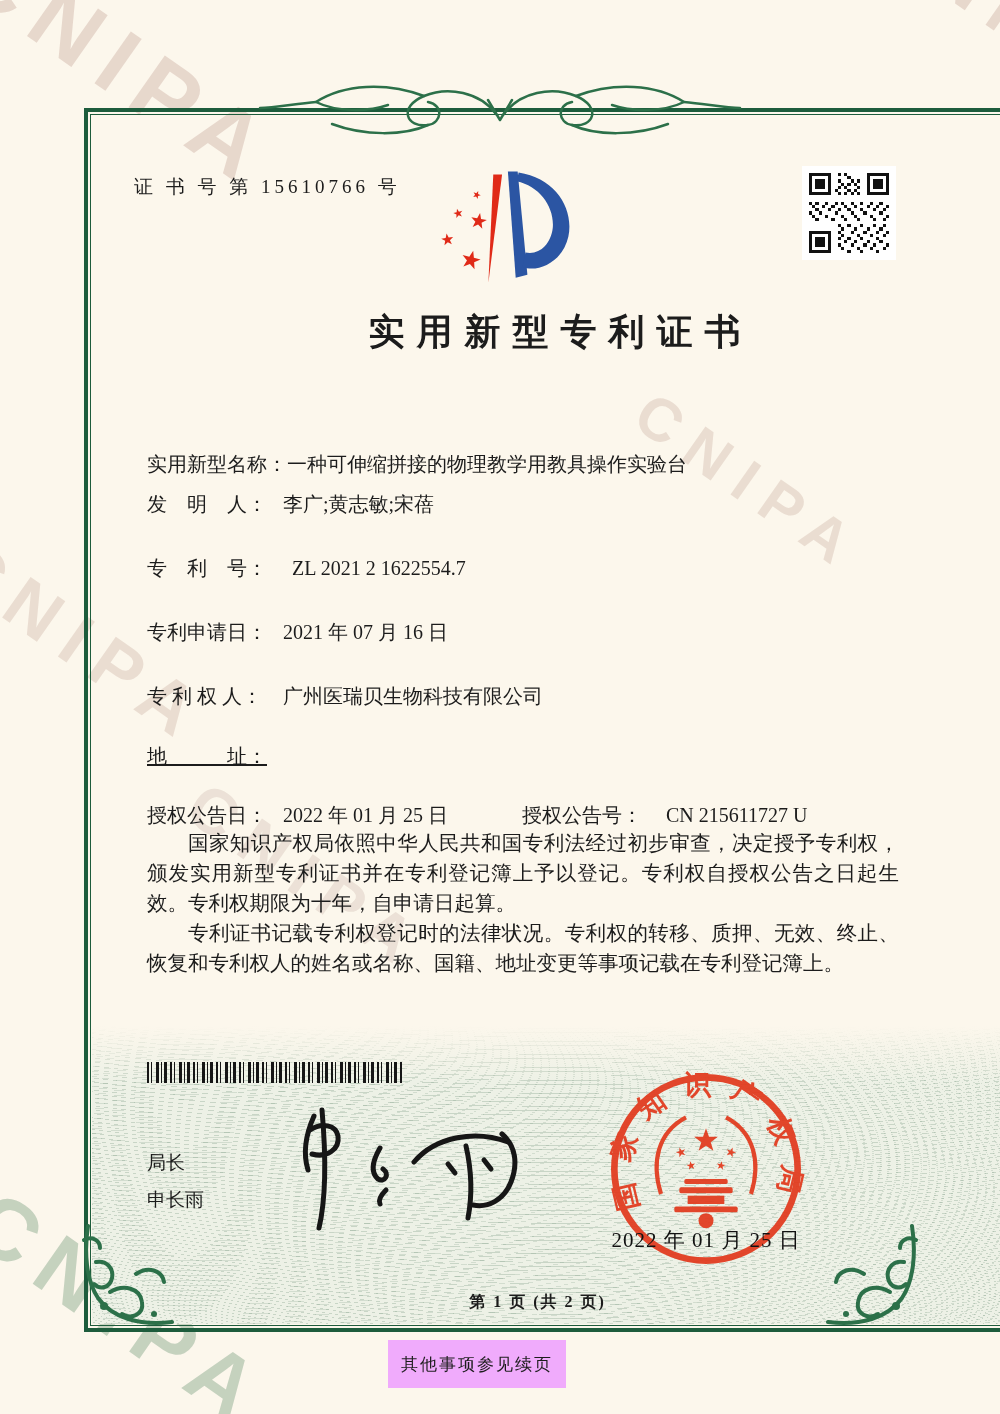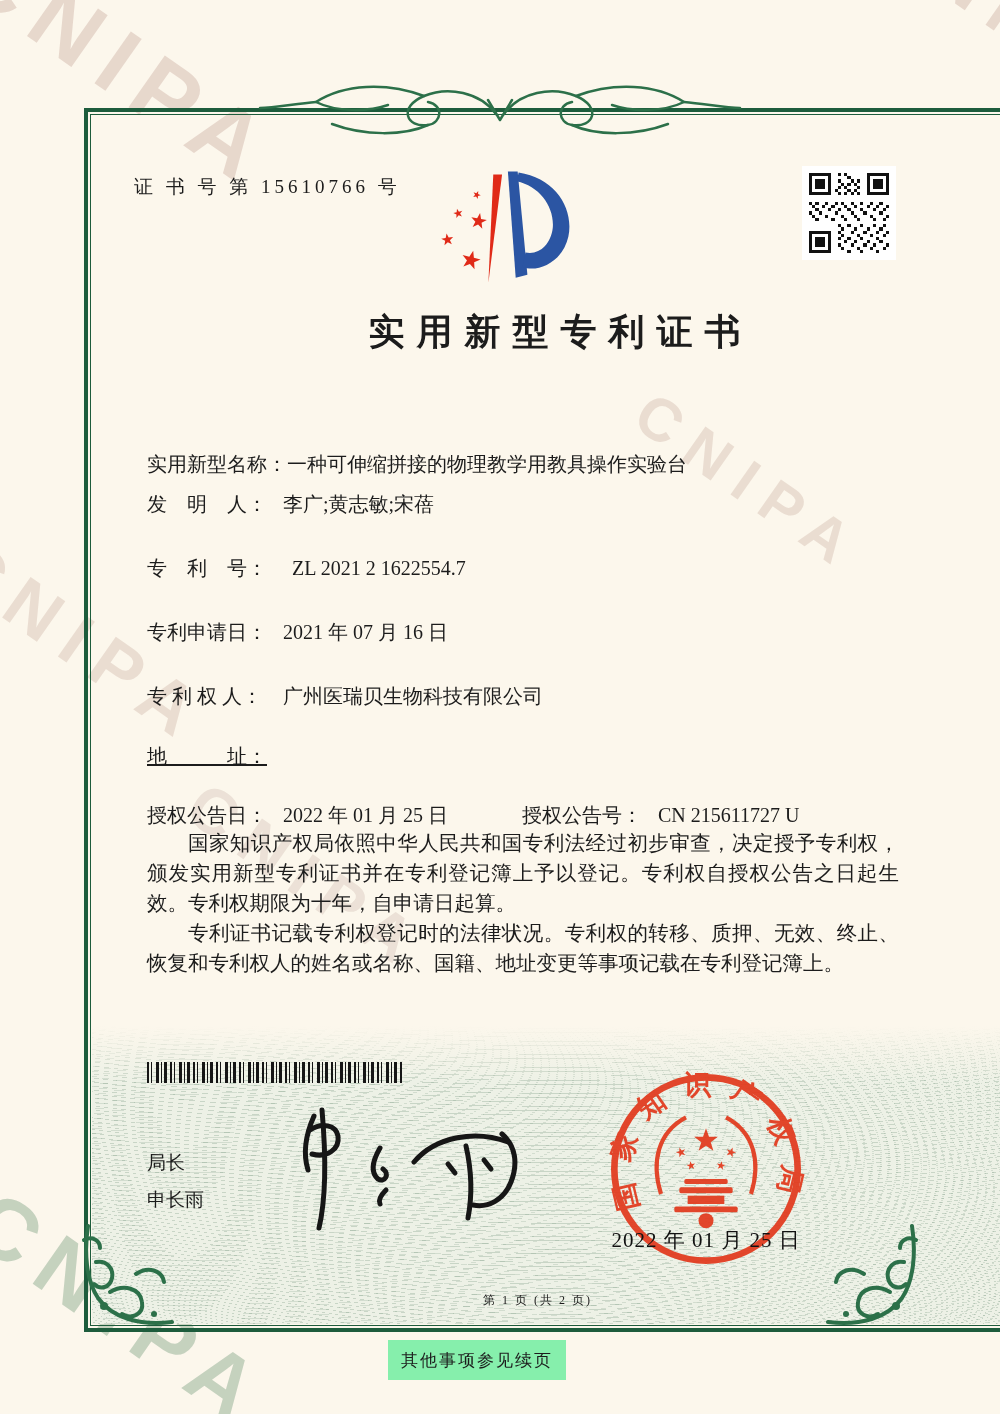--- a/index.html
+++ b/index.html
@@ -51,21 +51,21 @@
   .doc-title{
     position:absolute; left:0; right:0; top:196px; text-align:center;
     font-size:36px; font-weight:bold; letter-spacing:12px; z-index:2;
   }
   
   .field{position:absolute; left:59px; width:740px; display:flex; font-size:20px; line-height:30px; z-index:2;}
   .field .lbl{flex:0 0 136px; white-space:pre;}
   .field .val{flex:1;}
   .f-name{top:312px;margin-top:25px;} .f-inv{top:377px;} .f-pno{top:441px;gap:9px;} .f-fdate{top:505px;}
   .f-ptee{top:569px;} .f-addr{top:629px;text-decoration:underline;} .f-grant{top:688px;justify-content:space-between;}
-  .grant2{position:absolute; left:375px; top:0; display:flex; white-space:nowrap;}
+  .grant2{position:absolute; left:375px; top:0; display:flex; white-space:nowrap;gap:8px;}
   
   .body-text{
     position:absolute; left:59px; top:716px; width:752px; z-index:2;
     font-size:20.5px; line-height:30px; text-align:justify;
   }
   .body-text p{margin:0; text-indent:2em;}
   
   .barcode{
     position:absolute; left:59px; top:950px; width:256px; height:21px; z-index:2;
     background:repeating-linear-gradient(90deg,
@@ -75,29 +75,29 @@
       #161616 14px 15px, rgba(0,0,0,0) 15px 17px,
       #161616 17px 20px, rgba(0,0,0,0) 20px 23px);
   }
   .signer{position:absolute; left:59px; top:1032px; font-size:19px; line-height:37px; z-index:2;}
   .sig-svg{position:absolute; left:180px; top:990px; width:270px; height:140px; z-index:2;}
   .seal{position:absolute; left:518px; top:957px; width:200px; height:200px; z-index:3; opacity:0.93;}
   .seal-date{
     position:absolute; left:508px; top:1114px; width:220px; text-align:center;
     font-size:21px; letter-spacing:1px; color:#111; z-index:4;
   }
-  .page-num{position:absolute; left:0; right:46px; top:1180px; text-align:center; font-size:12px; letter-spacing:2px; z-index:2;}
+  .page-num{position:absolute; left:0; right:46px; top:1180px; text-align:center; font-size:16px; letter-spacing:2px; z-index:2;font-weight:bold;}
   
   .flourish-top{position:absolute; left:220px; top:74px; width:560px; height:72px; z-index:3;}
   .corner{position:absolute; width:132px; height:112px; z-index:3;}
   .corner-bl{left:76px; top:1222px;}
   .corner-br{left:792px; top:1222px; transform:scaleX(-1);}
   
   .cont-box{
-    position:absolute; left:388px; top:1340px; width:178px; height:40px; background:#86efac;
+    position:absolute; left:388px; top:1340px; width:178px; height:48px; background:#f0abfc;
     display:flex; align-items:center; justify-content:center; font-size:17px; letter-spacing:2px; z-index:2;
   }
   .hidden-defs{position:absolute; width:0; height:0; overflow:hidden;}
 </style>
 </head>
 <body>
 
 <svg class="hidden-defs" aria-hidden="true">
   <defs>
     <polygon id="star5" points="0,-10 2.4,-3.2 9.5,-3.1 3.8,1.2 5.9,8.1 0,4 -5.9,8.1 -3.8,1.2 -9.5,-3.1 -2.4,-3.2"></polygon>

